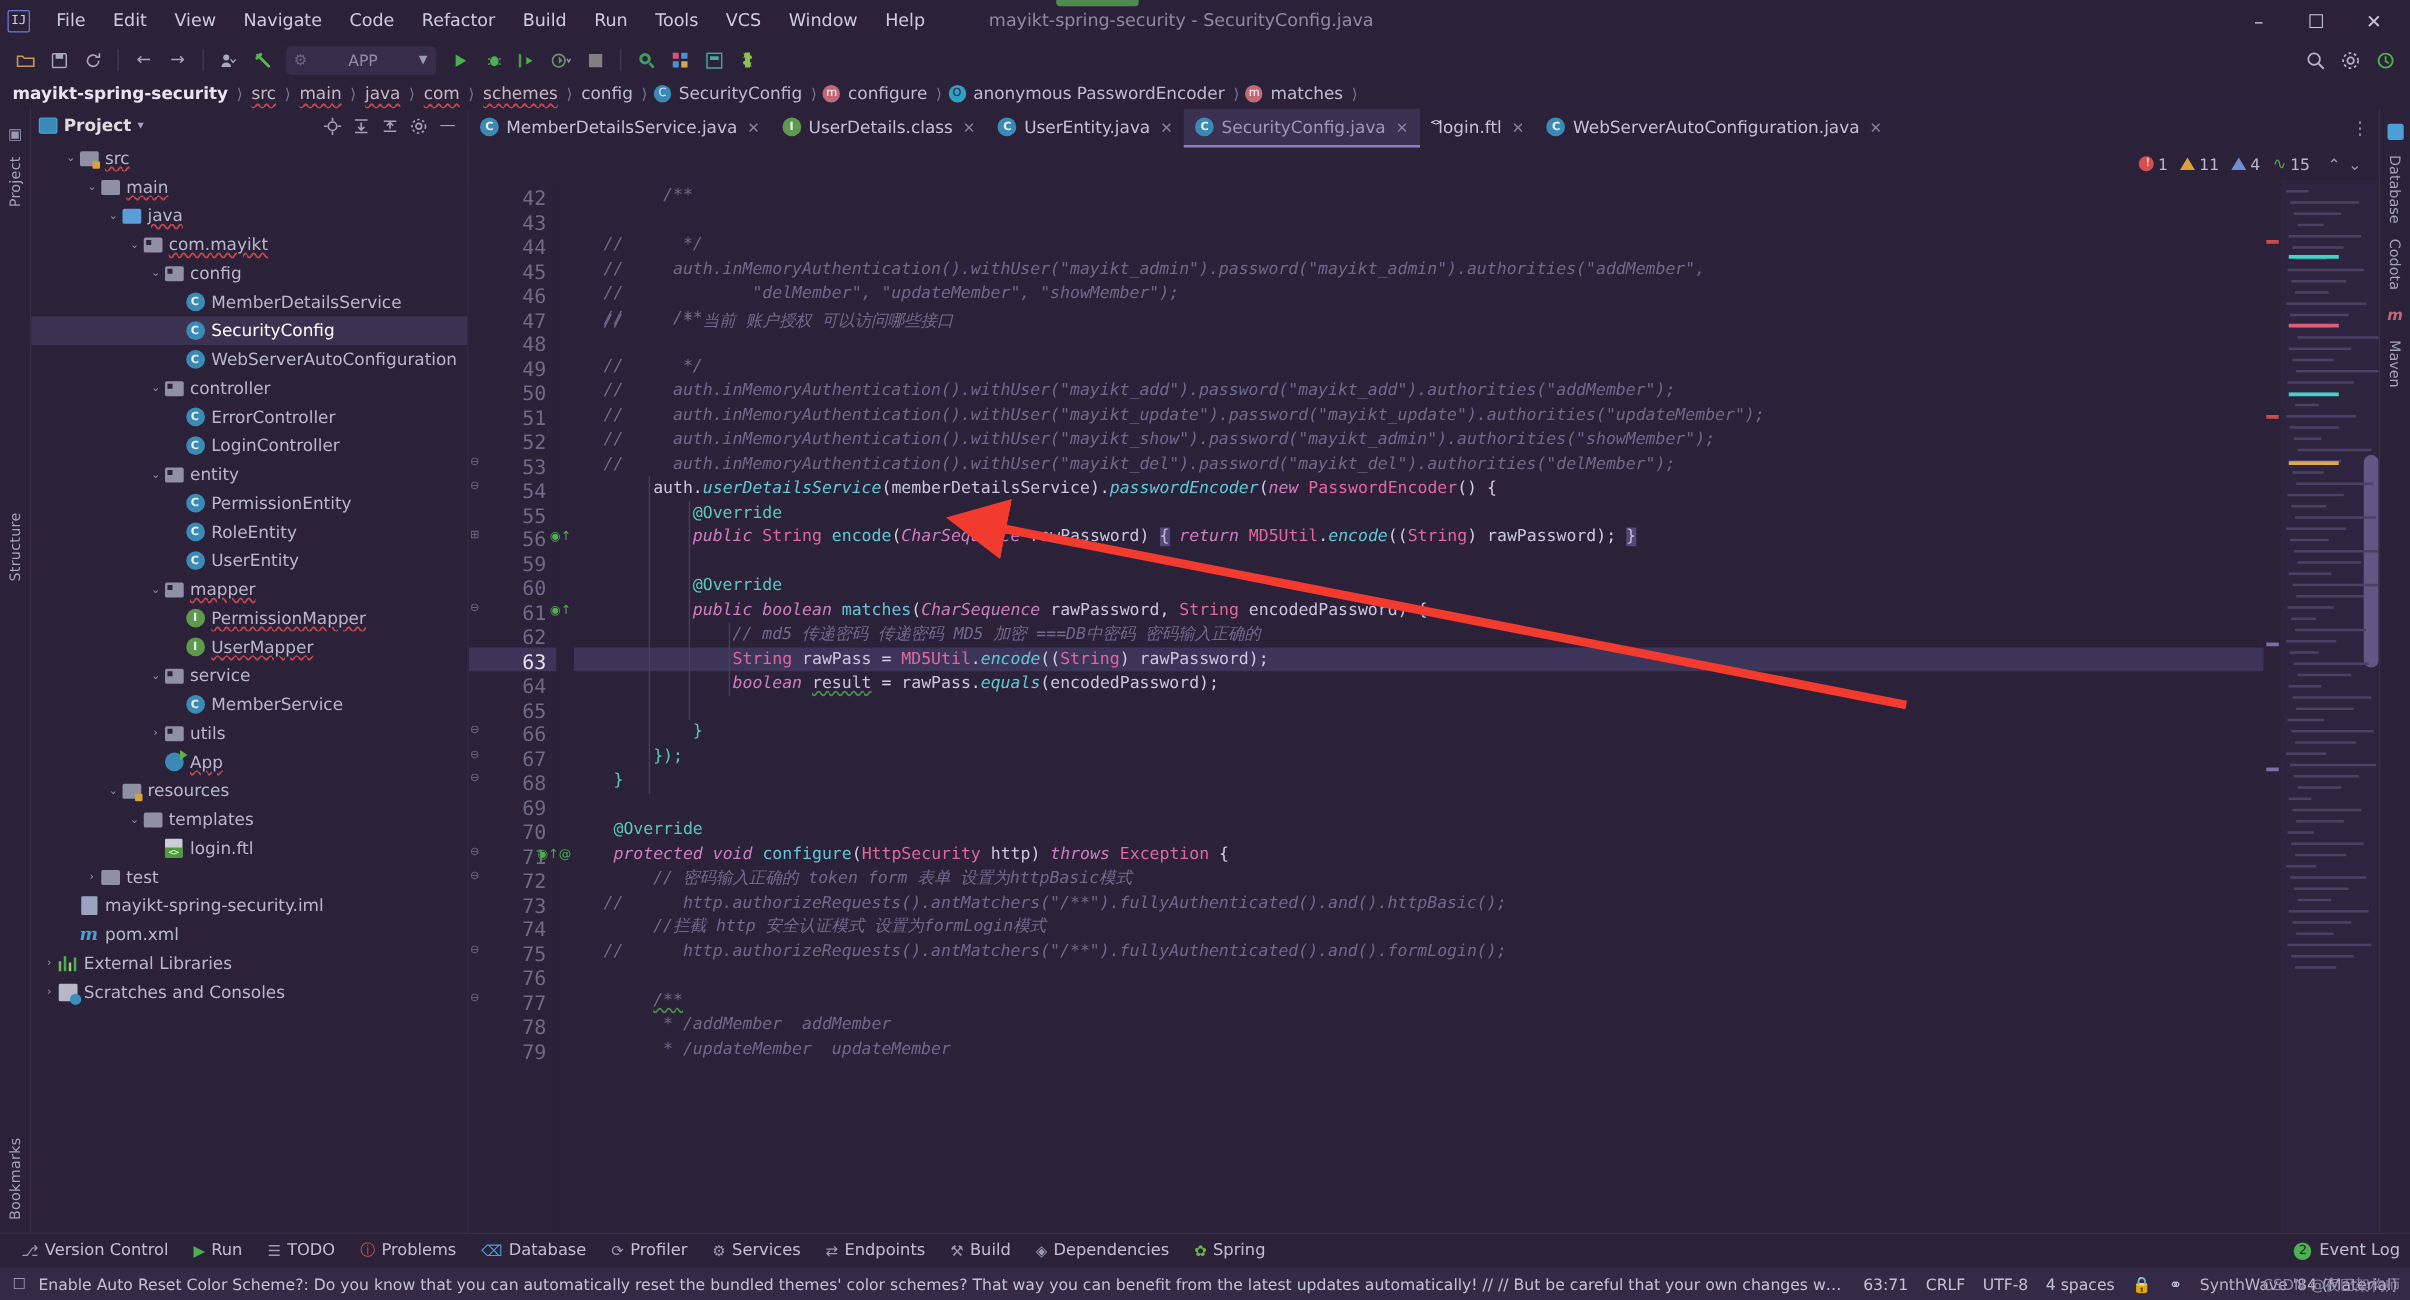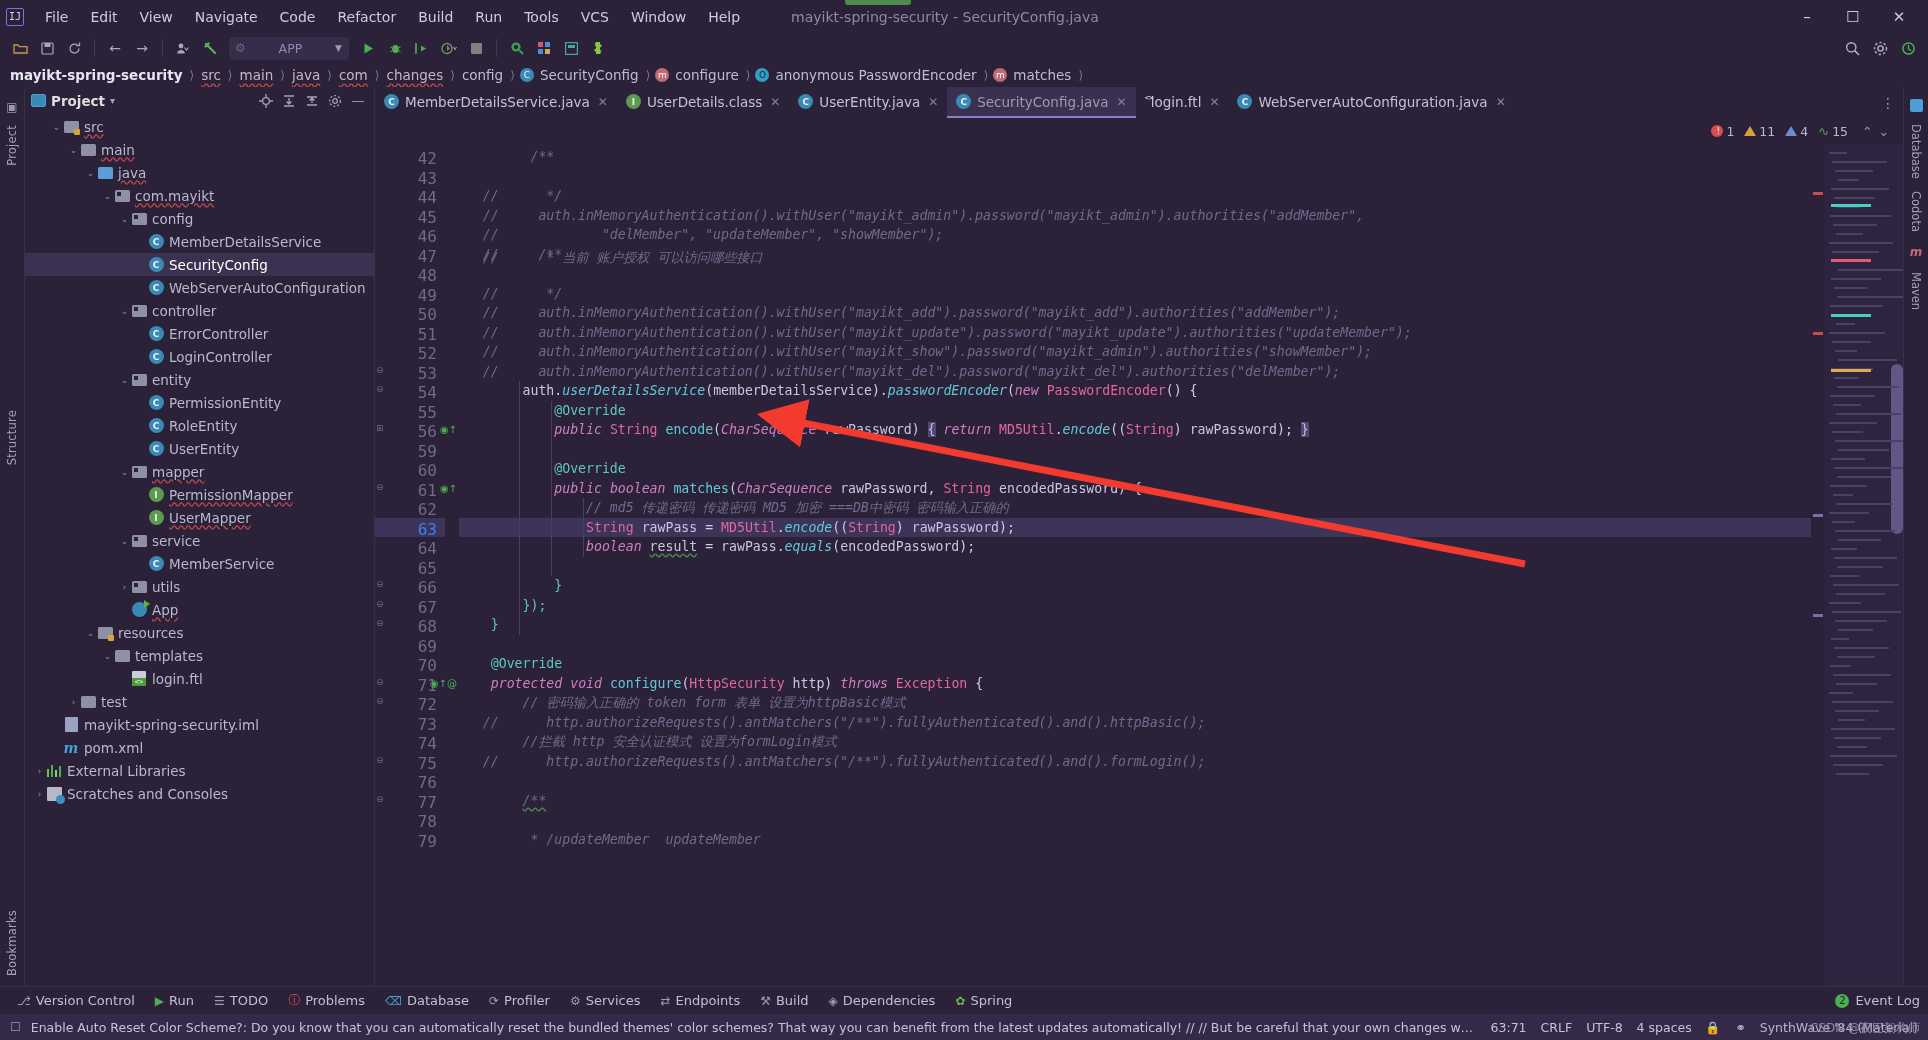--- a/index.html
+++ b/index.html
@@ -97,21 +97,21 @@
   .tri{width:0;height:0;border-left:6px solid transparent;border-right:6px solid transparent;border-bottom:10px solid #d8a13a;}
   .tri.weak{border-bottom-color:#6b8fd0;}
   .squig{color:#57a05b;font-size:13px;}
 
   
   .codearea{flex:1;display:flex;min-height:0;position:relative;background:#2b2139;overflow:hidden;}
   .gutter{width:70px;flex:0 0 70px;background:#2b2139;position:relative;}
   .gmark{width:14px;flex:0 0 14px;background:#2b2139;}
   .code{flex:1;position:relative;overflow:hidden;font-family:"DejaVu Sans Mono","Liberation Mono",monospace;font-size:13.2px;}
   .ln{position:absolute;right:8px;color:#6f6b88;font-size:16px;font-family:"DejaVu Sans Mono",monospace;}
-  .ln.cur{color:#3b82f6;}
+  .ln.cur{color:#e5e5e5;}
   .cline{position:absolute;left:0;right:0;height:19.5px;white-space:pre;line-height:19.5px;}
   .hl-row{position:absolute;left:0;right:0;height:19.5px;background:#3d3459;}
   .ind-guide{position:absolute;width:1px;background:#48405f;}
 
   
   .k{color:#cf7fc0;font-style:italic;}
   .ty{color:#e2679d;}
   .fn{color:#61c8d6;}
   .fni{color:#61c8d6;font-style:italic;}
   .cm{color:#6f6a8d;font-style:italic;}
@@ -291,21 +291,21 @@
     <span class="crumb proj">mayikt-spring-security</span>
     <span class="crumb-sep">⟩</span>
     <span class="crumb err">src</span>
     <span class="crumb-sep">⟩</span>
     <span class="crumb err">main</span>
     <span class="crumb-sep">⟩</span>
     <span class="crumb err">java</span>
     <span class="crumb-sep">⟩</span>
     <span class="crumb err">com</span>
     <span class="crumb-sep">⟩</span>
-    <span class="crumb err">changes</span>
+    <span class="crumb err">schemes</span>
     <span class="crumb-sep">⟩</span>
     <span class="crumb">config</span>
     <span class="crumb-sep">⟩</span>
     <span class="cico" style="background:#3b8ab5;color:#eef;">C</span>
     <span class="crumb">SecurityConfig</span>
     <span class="crumb-sep">⟩</span>
     <span class="cico" style="background:#c06a76;color:#fff;">m</span>
     <span class="crumb">configure</span>
     <span class="crumb-sep">⟩</span>
     <span class="cico" style="background:#2f9fc4;color:#2b2139;">O</span>
@@ -761,20 +761,21 @@
             <div class="cline" style="top: 471px;">    <span class="cyan">}</span></div>
             <div class="cline" style="top: 490.5px;"></div>
             <div class="cline" style="top: 510px;">    <span class="cyan">@Override</span></div>
             <div class="cline" style="top: 529.5px;">    <span class="k">protected</span> <span class="k">void</span> <span class="fn">configure</span><span class="pl">(</span><span class="ty">HttpSecurity</span> <span class="var">http</span><span class="pl">)</span> <span class="k">throws</span> <span class="ty">Exception</span> <span class="pl">{</span></div>
             <div class="cline" style="top: 549px;">        <span class="cm">// 密码输入正确的 token form 表单 设置为httpBasic模式</span></div>
             <div class="cline" style="top: 568.5px;"><span class="cm">   //      http.authorizeRequests().antMatchers("/**").fullyAuthenticated().and().httpBasic();</span></div>
             <div class="cline" style="top: 588px;">        <span class="cm">//拦截 http 安全认证模式 设置为formLogin模式</span></div>
             <div class="cline" style="top: 607.5px;"><span class="cm">   //      http.authorizeRequests().antMatchers("/**").fullyAuthenticated().and().formLogin();</span></div>
             <div class="cline" style="top: 627px;"></div>
             <div class="cline" style="top: 646.5px;">        <span class="cm" style="text-decoration:underline wavy #4c8c4c;text-underline-offset:2px">/**</span></div>
+            <div class="cline" style="top: 666px;">        <span class="cm"> * /addMember  addMember</span></div>
             <div class="cline" style="top: 685.5px;">        <span class="cm"> * /updateMember  updateMember</span></div>
             <div class="ind-guide" style="left: 60px; top: 237px; height: 253.5px;"></div>
             <div class="ind-guide" style="left: 92px; top: 256.5px; height: 175.5px;"></div>
             <div class="ind-guide" style="left: 124px; top: 354px; height: 58.5px;"></div>
           </div>
         <div class="markerbar" id="markerbar">
             <div style="position: absolute; left: 2px; right: 2px; top: 48px; height: 3px; background: rgb(199, 75, 80);"></div>
             <div style="position: absolute; left: 2px; right: 2px; top: 188px; height: 3px; background: rgb(199, 75, 80);"></div>
             <div style="position: absolute; left: 2px; right: 2px; top: 370px; height: 3px; background: rgb(122, 111, 168);"></div>
             <div style="position: absolute; left: 2px; right: 2px; top: 470px; height: 3px; background: rgb(122, 111, 168);"></div>

